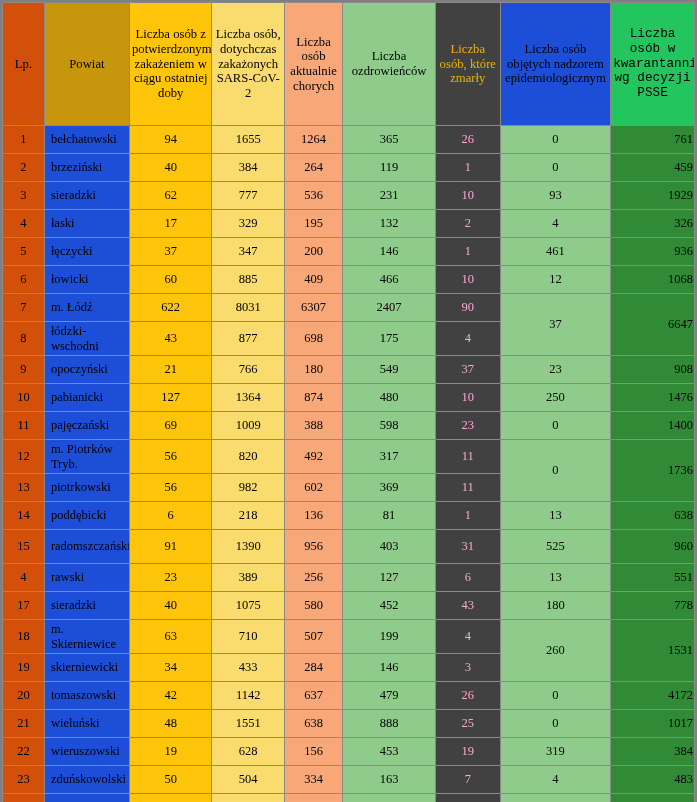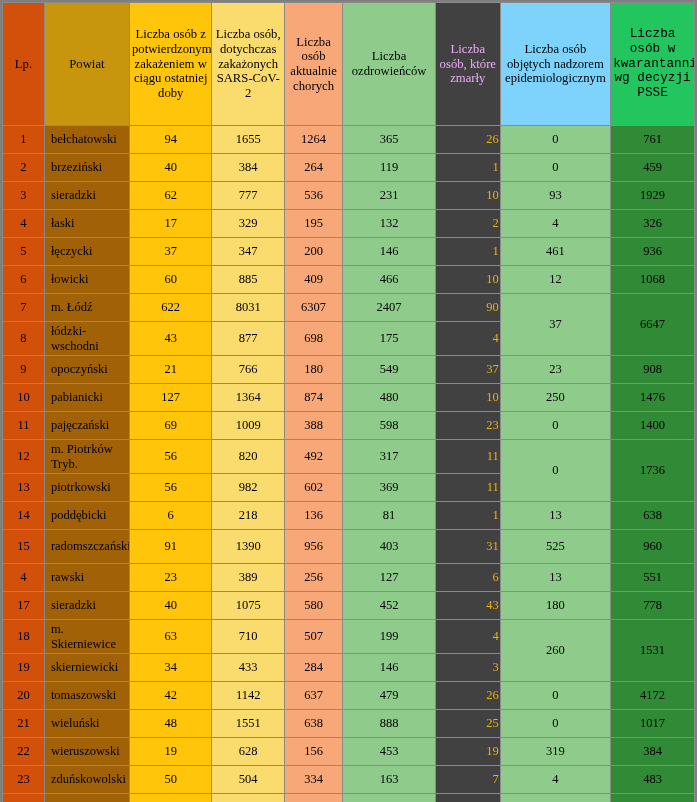--- a/index.html
+++ b/index.html
@@ -38,34 +38,34 @@
     line-height:1.16;
     height:118px;
     padding:2px 2px;
   }
   th.h-lp{background:#d2500a;}
   th.h-powiat{background:#c8960c;}
   th.h-new{background:#ffc50b;}
   th.h-total{background:#fadb6e;}
   th.h-active{background:#f8a878;}
   th.h-recov{background:#8fcc8b;}
-  th.h-dead{background:#414141;color:#f0abfc;}
-  th.h-super{background:#7dd3fc;}
+  th.h-dead{background:#414141;color:#eab308;}
+  th.h-super{background:#1d4ed8;}
   th.h-quar{background:#22c55e;font-family:Liberation Mono, monospace;}
 
   
   td.c-lp{background:#d2500a;}
-  td.c-powiat{background:#a16207;text-align:left;padding-left:6px;}
+  td.c-powiat{background:#1d4ed8;text-align:left;padding-left:6px;}
   td.c-new{background:#ffc50b;}
   td.c-total{background:#fadb6e;}
   td.c-active{background:#f8a878;margin-left:11px;}
   td.c-recov{background:#8fcc8b;}
-  td.c-dead{background:#414141;color:#eab308;text-align:right;}
+  td.c-dead{background:#414141;color:#f9a8d4;}
   td.c-super{background:#8fcc8b;}
-  td.c-quar{background:#318a36;}
+  td.c-quar{background:#318a36;text-align:right;}
 
   tr.datarow td{height:25px;}
   tr.tall td{height:31px;}
 </style>
 </head>
 <body>
 
 <div id="tablewrap">
   <table>
     <colgroup>

